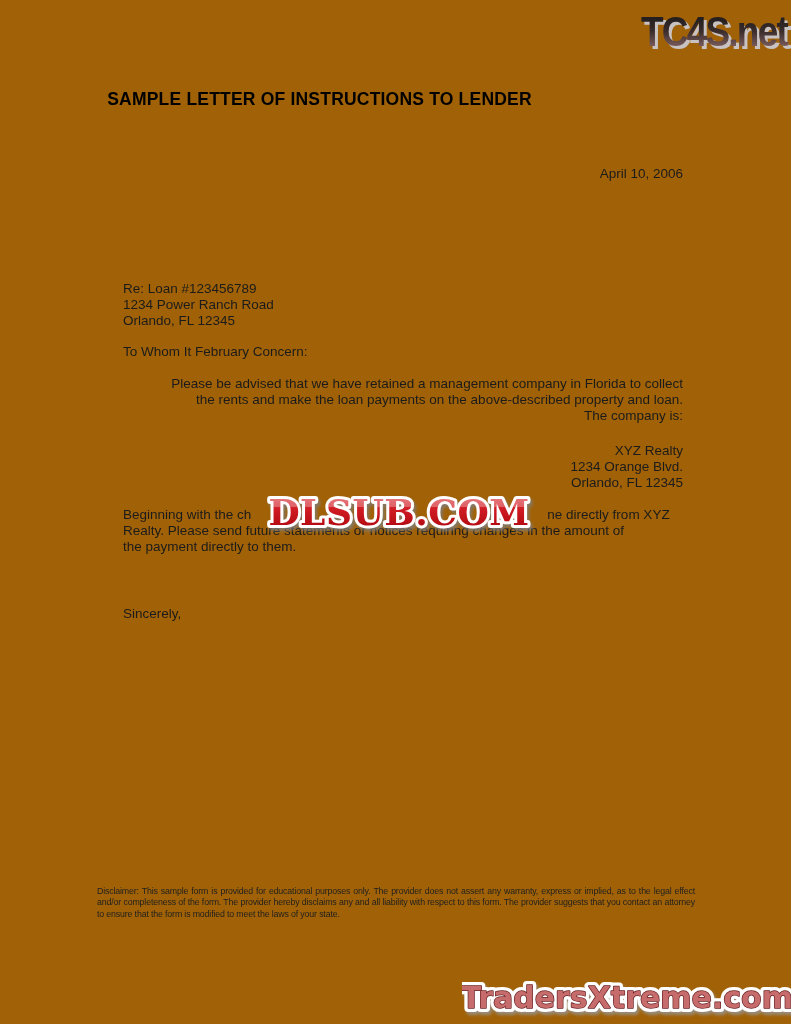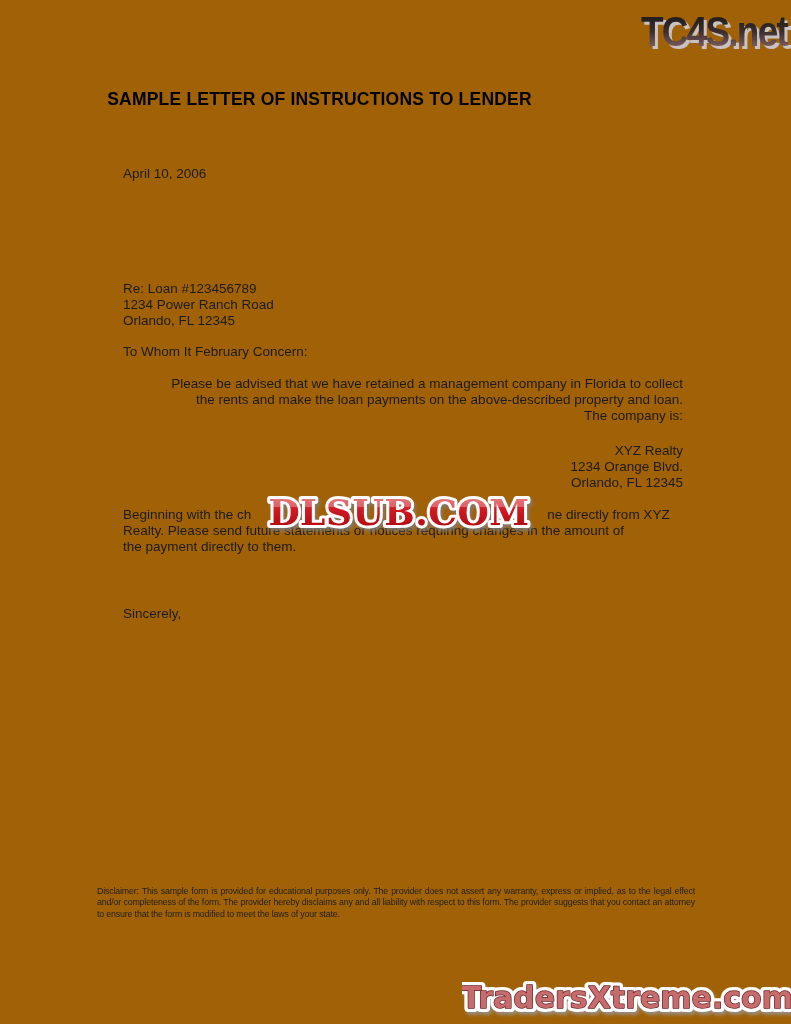--- a/index.html
+++ b/index.html
@@ -12,21 +12,21 @@
   
   .doc-title {
     position:absolute; top:89px; left:0; width:639px; text-align:center;
     font-size:17.5px; font-weight:bold; letter-spacing:.2px; color:#000;
   }
   
   .blk {
     position:absolute; left:123px; width:560px;
     font-size:13.5px; line-height:16px; color:#1b1b1b; white-space:pre-line;
   }
-  .b-date      { top:166px; }
+  .b-date      { top:166px;text-align:right; }
   .b-recipient { top:198px; }
   .b-reference { top:281px; }
   .b-salutation{ top:344px; }
   .b-para1     { top:376px;text-align:right; }
   .b-company   { top:443px;text-align:right; }
   .b-para2     { top:507px; white-space:normal; }
   .b-para2 .line1 { white-space:nowrap; }
   .b-para2 .wm-gap { display:inline-block; width:296px; height:1px; }
   .b-para2 .rest { white-space:pre-line; }
   .b-thanks    { top:573px; }

